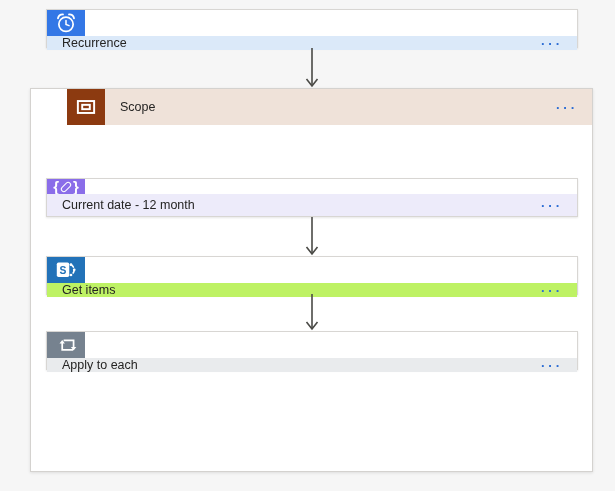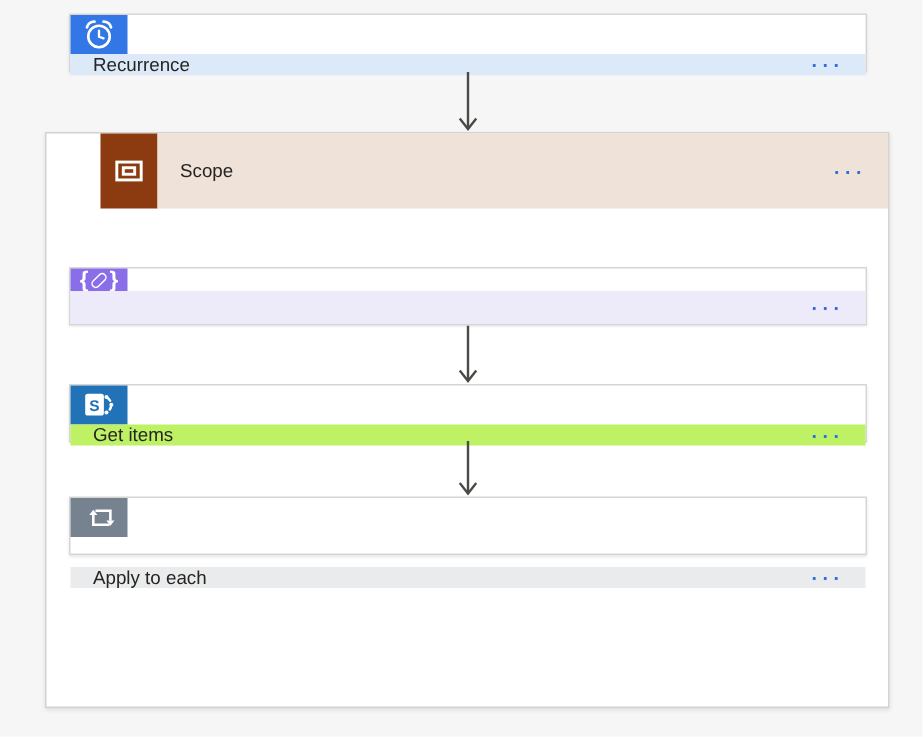--- a/index.html
+++ b/index.html
@@ -46,42 +46,42 @@
   .recurrence .bodybox{background:#dbe9f9;}
 
   .scope{
     position:absolute;left:30px;top:88px;width:563px;height:384px;
     background:#ffffff;
     border:1px solid #d4d2cf;
     box-shadow:0 1px 3px rgba(0,0,0,.10);
     box-sizing:border-box;
   }
   .scope-header{
-    display:flex;align-items:stretch;height:50px;cursor:pointer;padding-left:36px;
+    display:flex;align-items:stretch;height:36px;cursor:pointer;padding-left:36px;
   }
   .scope-header .iconbox{
     width:38px;min-width:38px;background:#8c3a10;
     display:flex;align-items:center;justify-content:center;
   }
   .scope-header .bodybox{
     flex:1;display:flex;align-items:center;
     background:#efe2d9;
     padding-left:15px;padding-right:14px;
   }
   .scope-header .label{font-size:12.5px;color:#252423;}
 
   .compose{left:15px;top:89px;}
   .compose .iconbox{background:#8a6de9;}
   .compose .bodybox{background:#edebfa;}
 
   .getitems{left:15px;top:167px;}
   .getitems .iconbox{background:#2272b8;}
   .getitems .bodybox{background:#bef264;}
 
-  .applyeach{left:15px;top:242px;gap:20px;}
+  .applyeach{left:15px;top:242px;}
   .applyeach .iconbox{background:#76828f;}
   .applyeach .bodybox{background:#e9ebed;}
 
   
   .arrow{position:absolute;width:16px;}
   .arrow-1{left:304px;top:48px;height:40px;}
   .arrow-2{left:273px;top:128px;height:39px;}
   .arrow-3{left:273px;top:205px;height:37px;}
 
   
@@ -143,20 +143,21 @@
       </div>
     </div>
 
     <div class="card compose">
       <div class="iconbox">
         <span class="brace">{</span>
           <span class="pencil"></span>
           <span class="brace">}</span>
       </div>
       <div class="bodybox">
+        <span class="label">Current date - 12 month</span>
         <span class="menu-dots">···</span>
       </div>
     </div>
 
     <svg class="arrow arrow-2" viewBox="0 0 16 39">
       <line x1="8" y1="0" x2="8" y2="37" stroke="#4a4a46" stroke-width="1.6"></line>
       <path d="M2.5 30 L8 37 L13.5 30" fill="none" stroke="#4a4a46" stroke-width="1.6"></path>
     </svg>
 
     <div class="card getitems">

